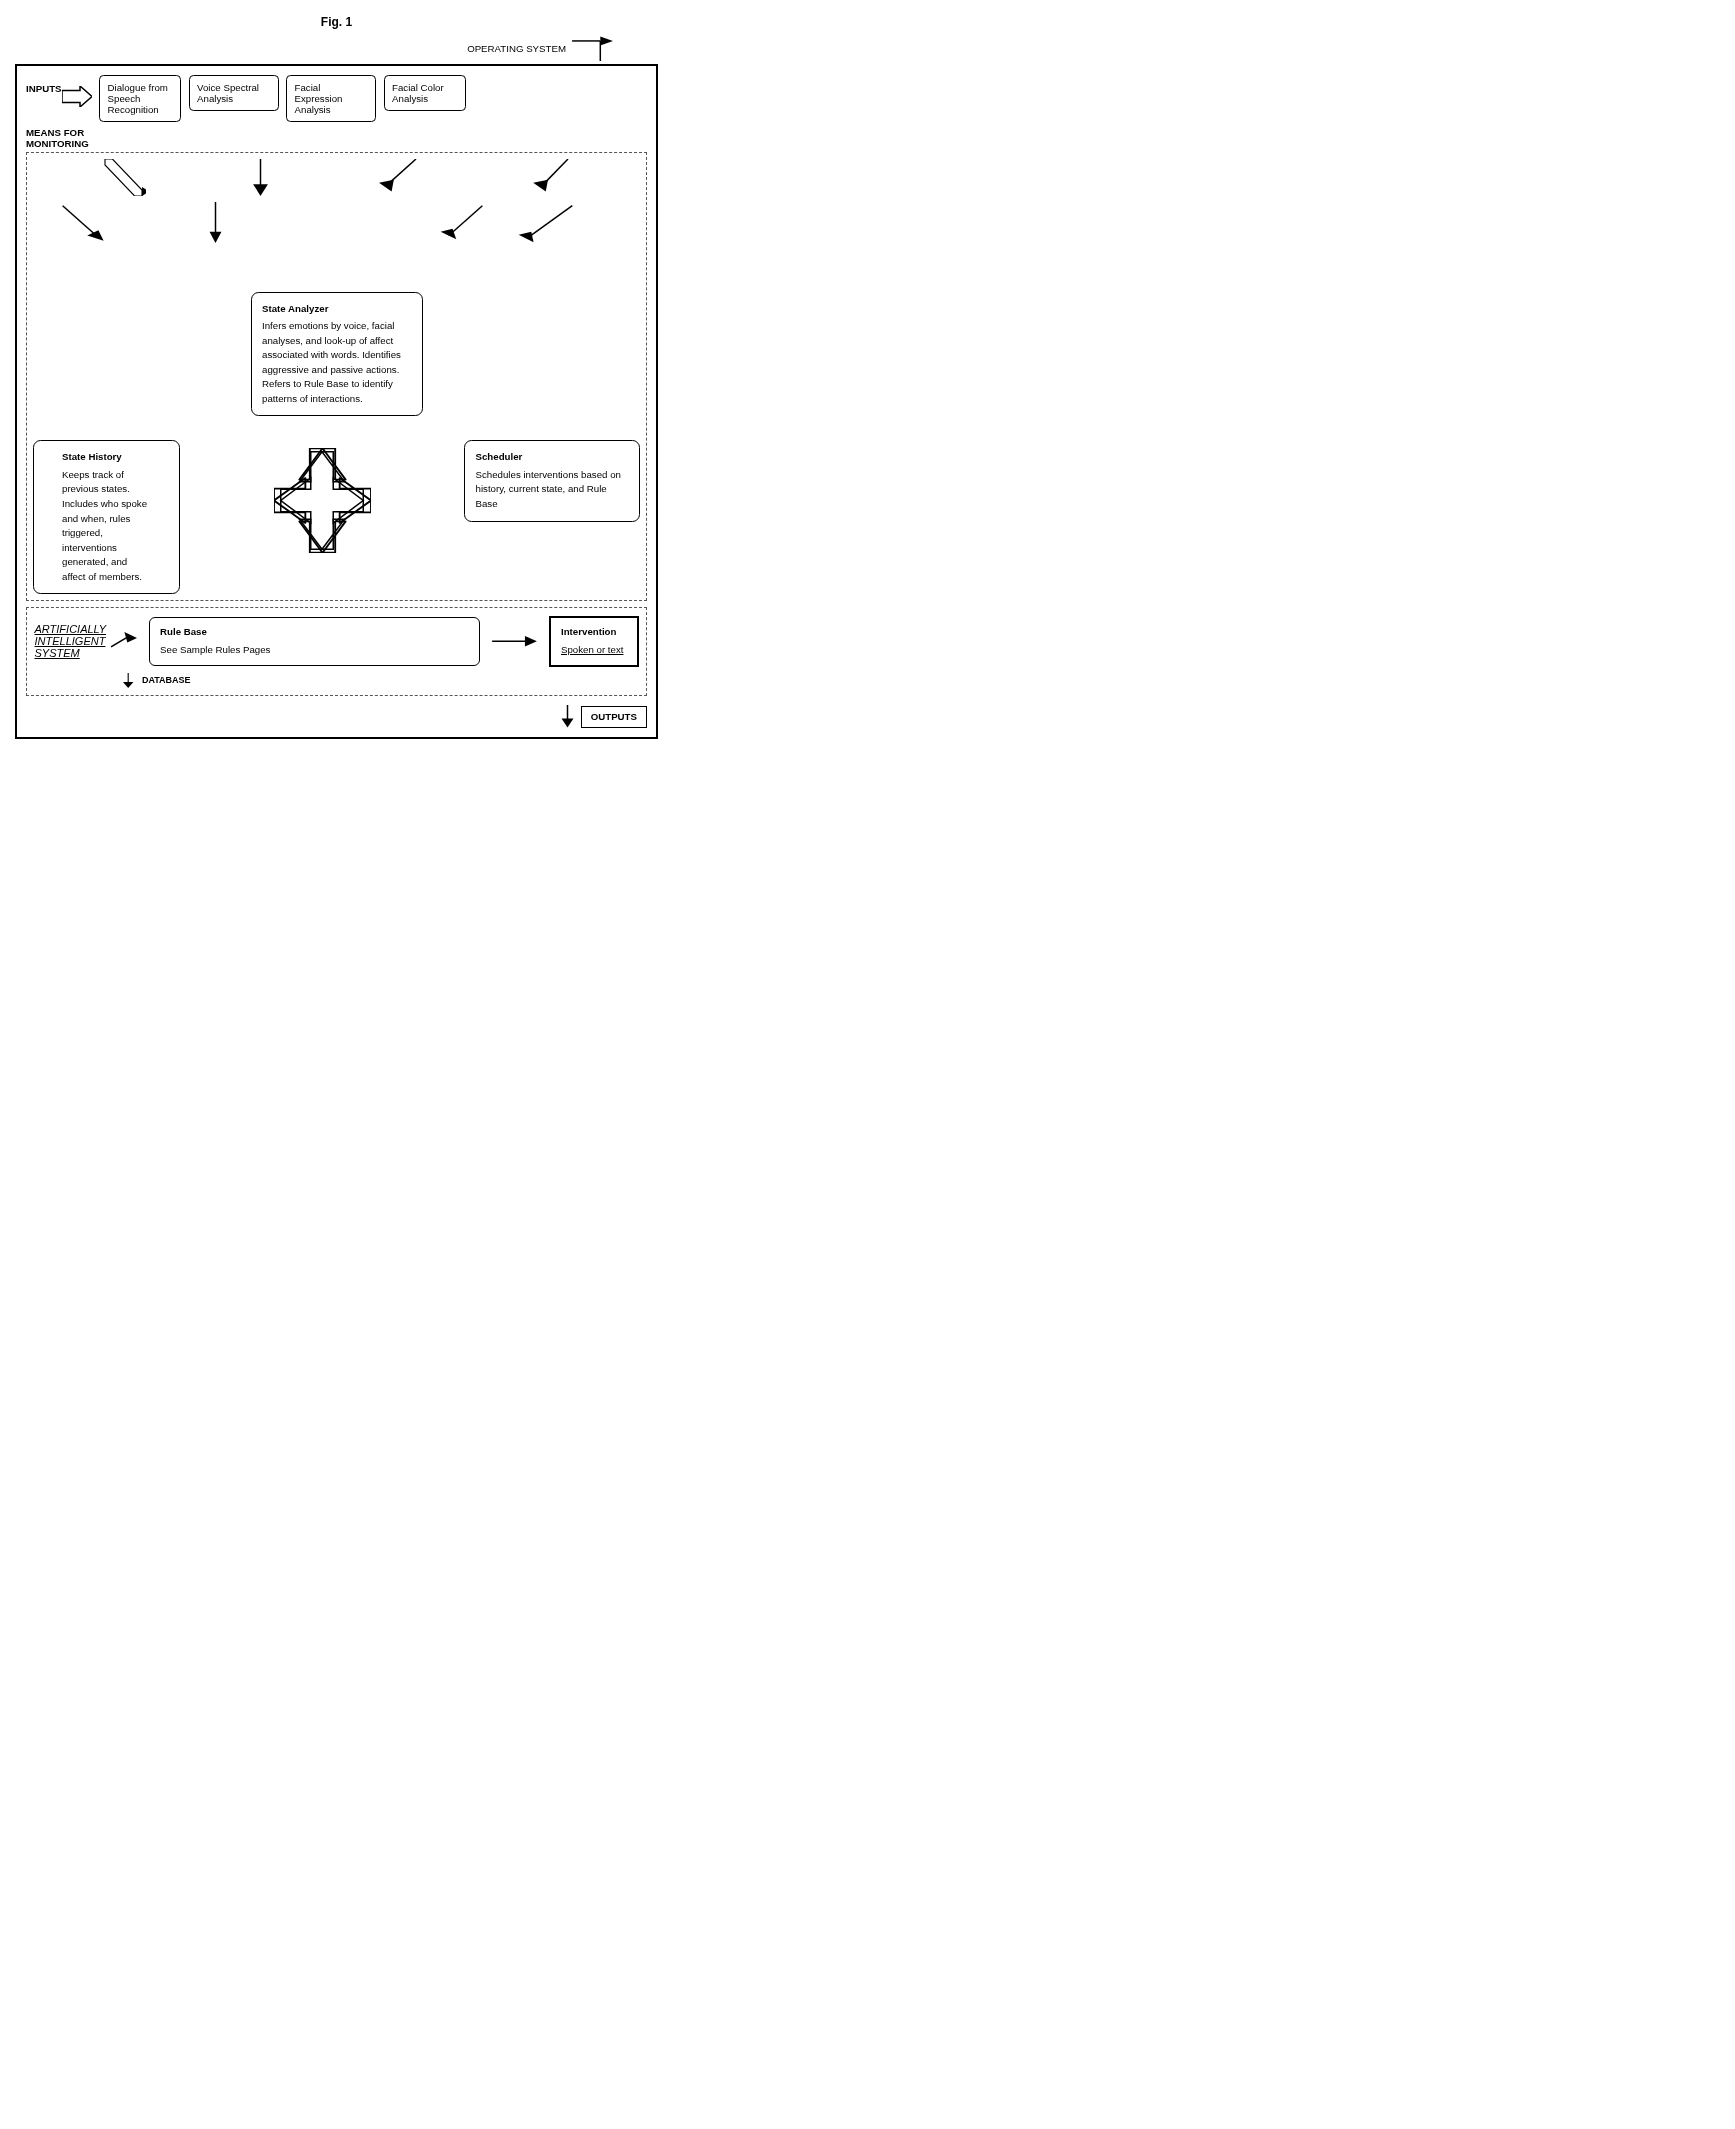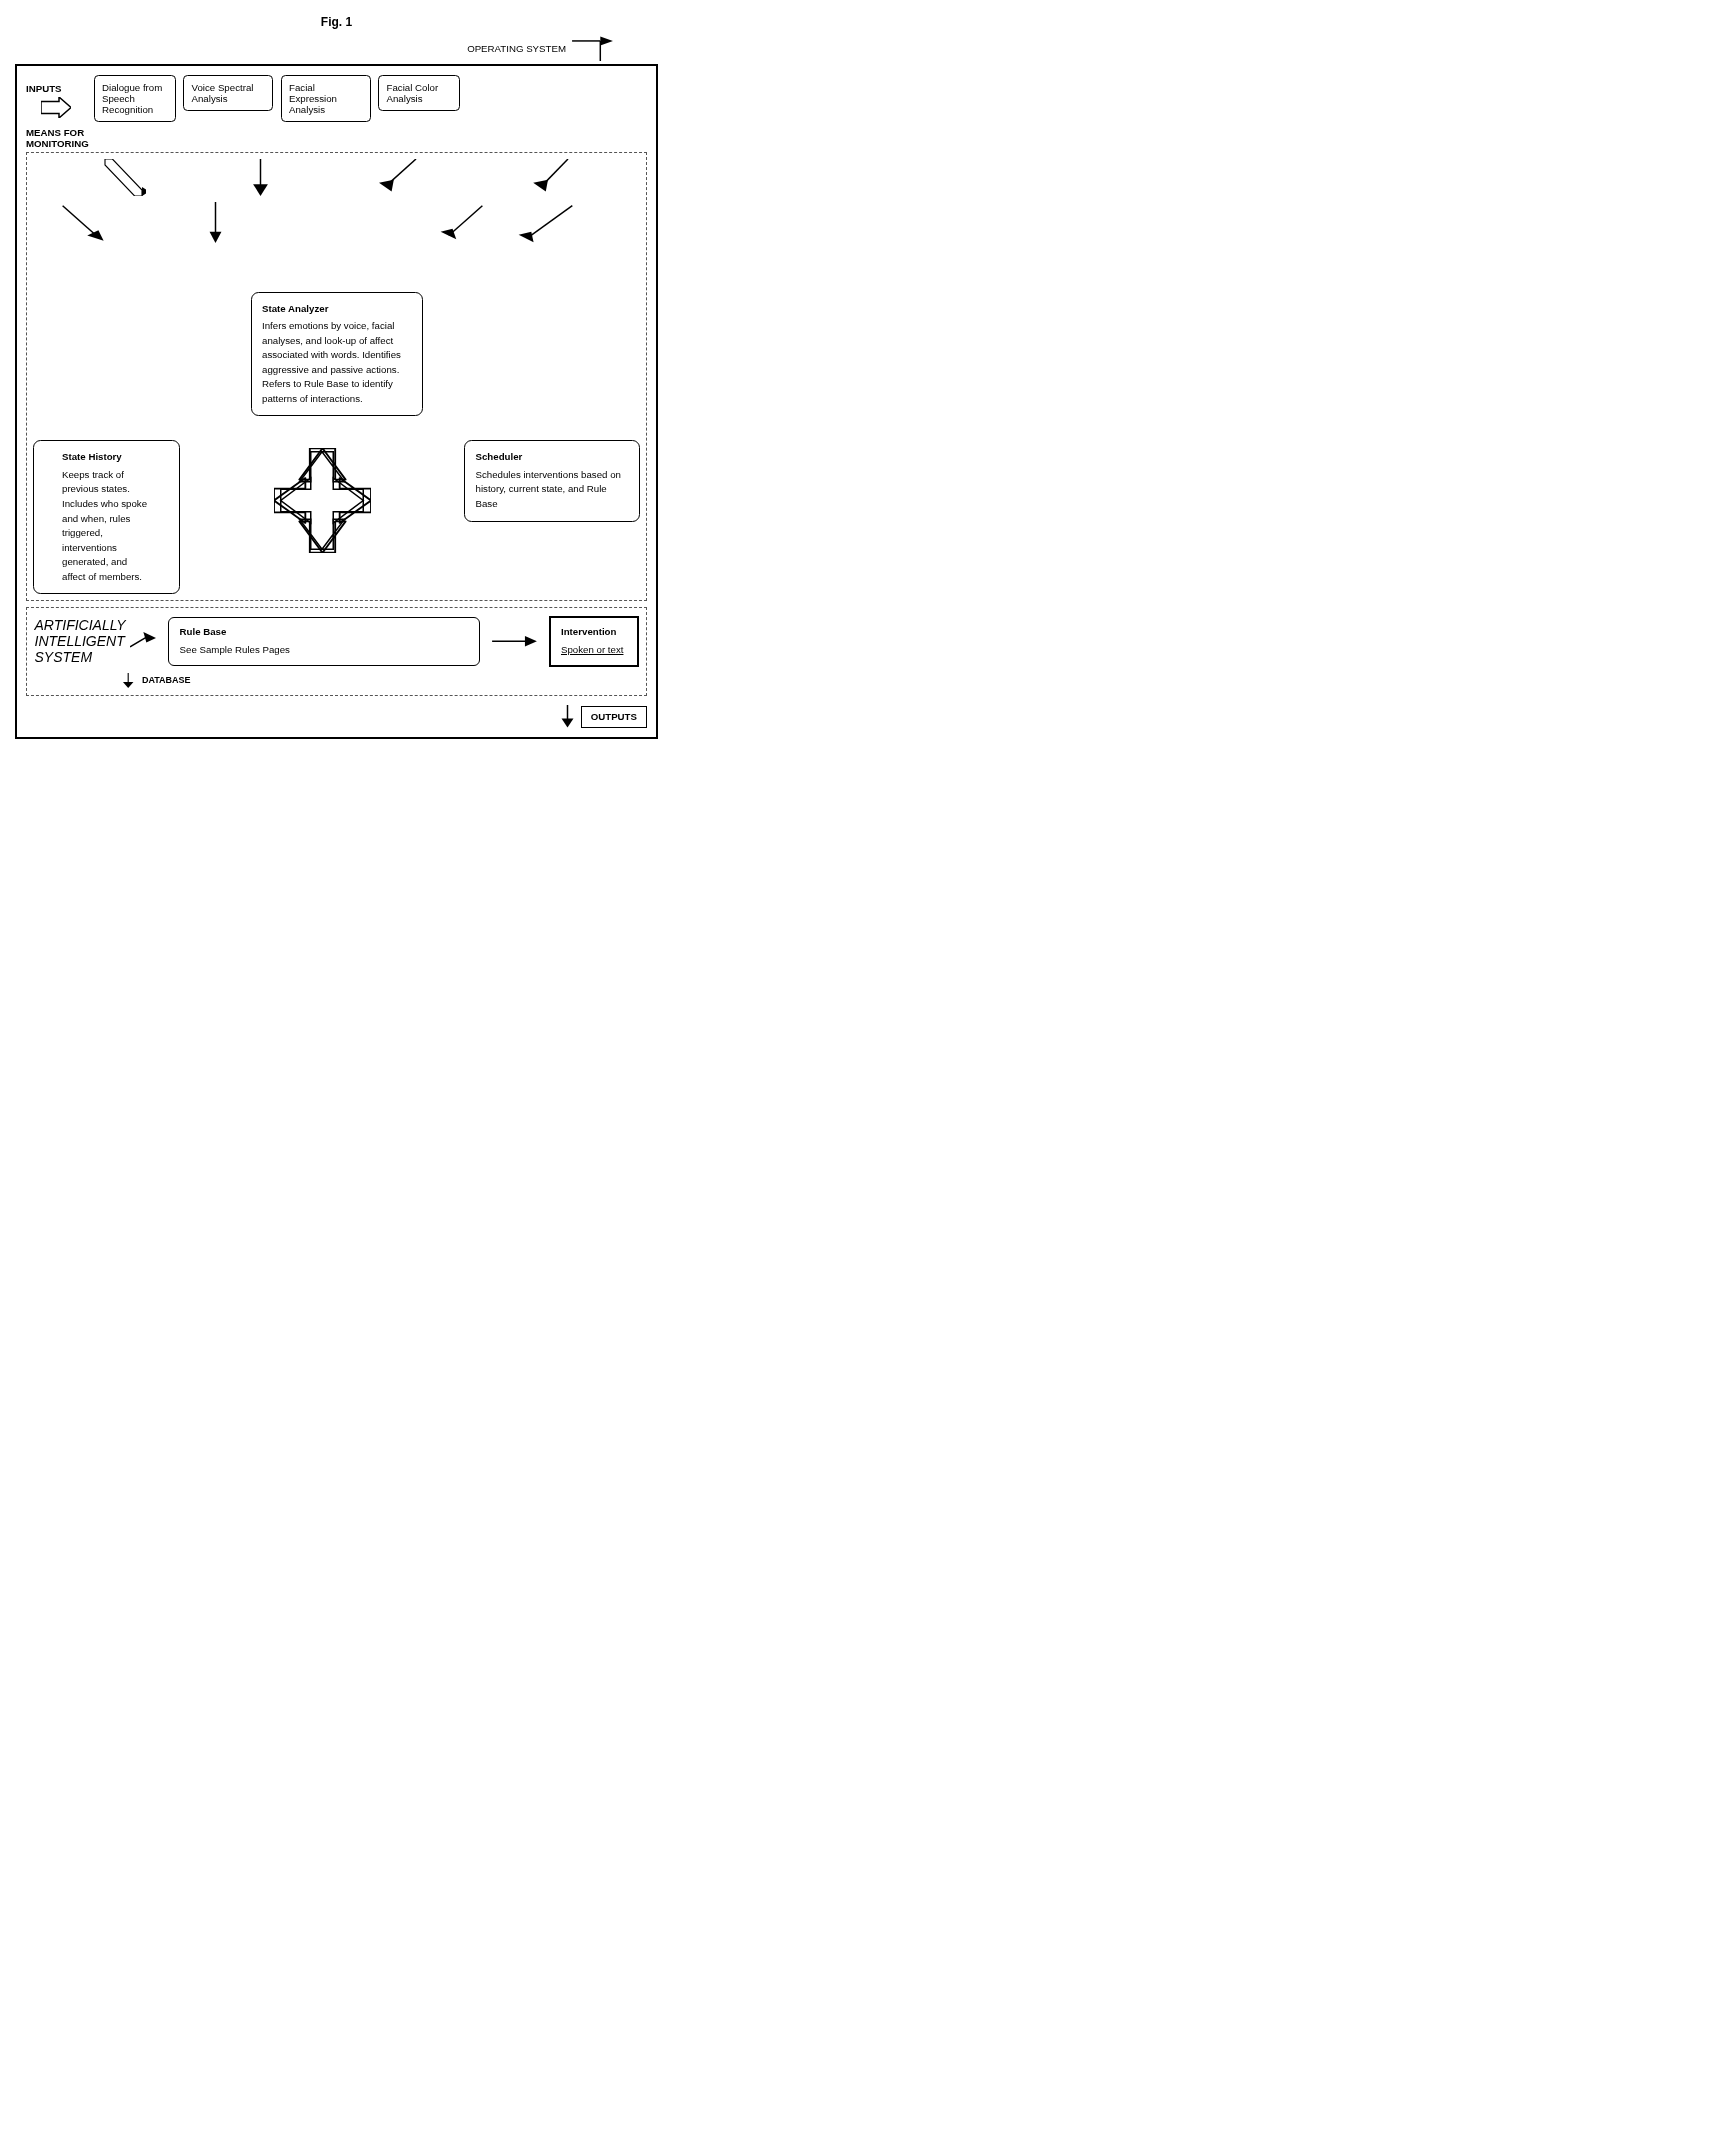--- a/index.html
+++ b/index.html
@@ -140,21 +140,21 @@
     <polygon points="38,2 55,8 38,14" fill="#000"></polygon>
 
     <line x1="38" y1="8" x2="38" y2="35" stroke="#000" stroke-width="2"></line>
   </svg>
 </div>
 
 <div class="main-container">
 
   <div style="display:flex; align-items:flex-start; padding: 9px 9px 0 9px; gap: 7.5px;">
 
-    <div style="display:flex; flex-direction:column; align-items:center; min-width:60px; padding-top:7.5px;">
+    <div style="display:flex; align-items:center; min-width:60px; padding-top:7.5px;">
       <span style="font-weight:bold; font-size:9.7px; align-self:flex-start;">INPUTS</span>
 
       <svg width="30" height="21" viewBox="0 0 40 28" style="margin-top:3px;">
         <polygon points="0,6 24,6 24,0 40,14 24,28 24,22 0,22" fill="none" stroke="#000" stroke-width="2"></polygon>
       </svg>
     </div>
 
     <div class="input-box" style="min-width:82px;">
       <span style="white-space:pre-line;">Dialogue from
 Speech
@@ -272,21 +272,21 @@
         <div style="margin-top:3px;">Schedules interventions based on history, current state, and Rule Base</div>
       </div>
     </div>
 
   </div>
 
   <div style="border: 1.1px dashed #555; margin: 6px 9px 9px 9px; padding: 7.5px;">
     <div style="display:flex; align-items:center; gap:12px;">
 
       <div style="display:flex; align-items:center; gap:4.5px; min-width:82px;">
-        <span style="font-size:14px; white-space:pre-line; font-style:italic;">ARTIFICIALLY
+        <span style="font-size:11px; white-space:pre-line; font-style:italic;text-decoration:underline;">ARTIFICIALLY
 INTELLIGENT
 SYSTEM</span>
         <svg width="26" height="18.7" viewBox="0 0 35 25">
           <line x1="0" y1="20" x2="25" y2="5" stroke="#000" stroke-width="2"></line>
           <polygon points="18,0 35,8 22,14" fill="#000"></polygon>
         </svg>
       </div>
 
       <div class="rule-base-box" style="flex:1;">
         <div class="box-title">Rule Base</div>

